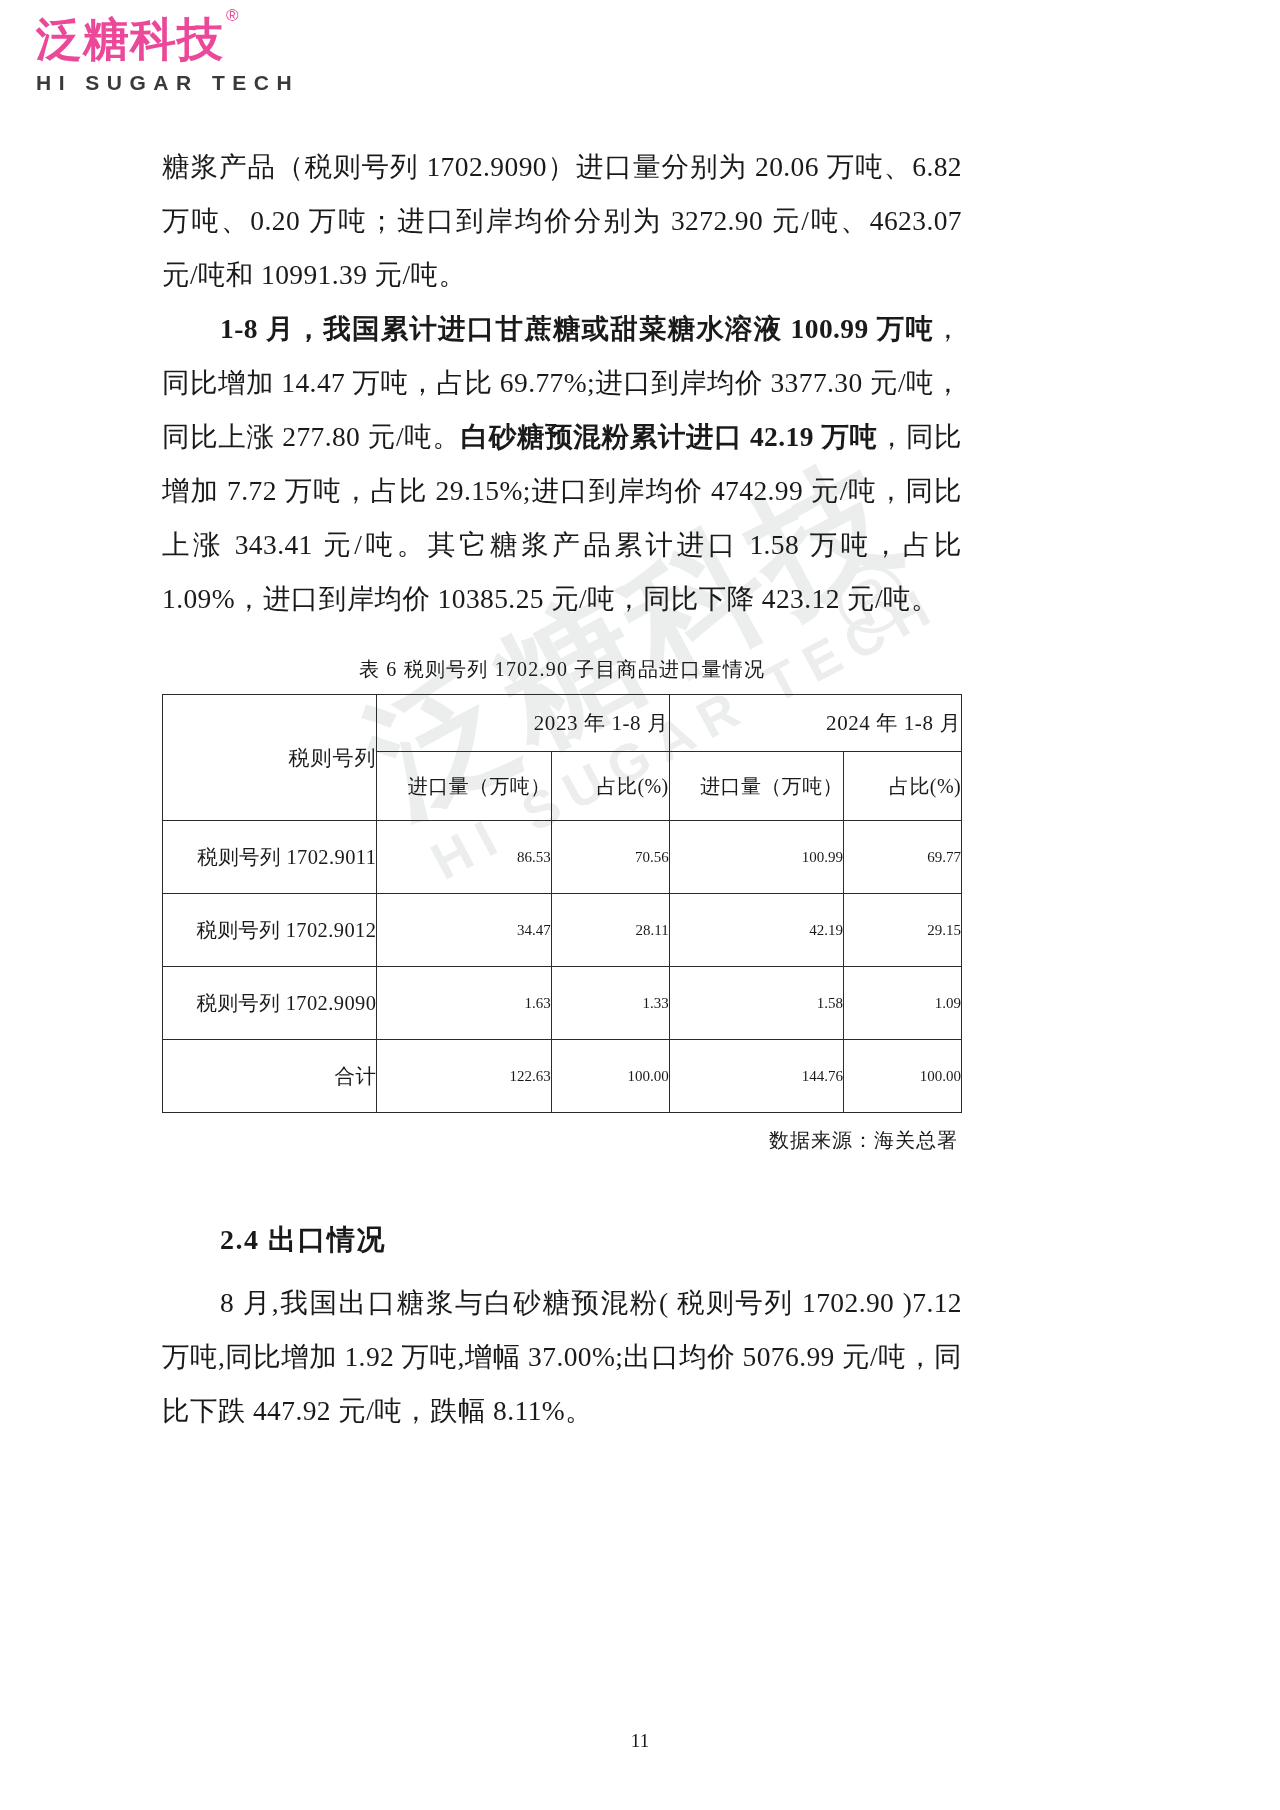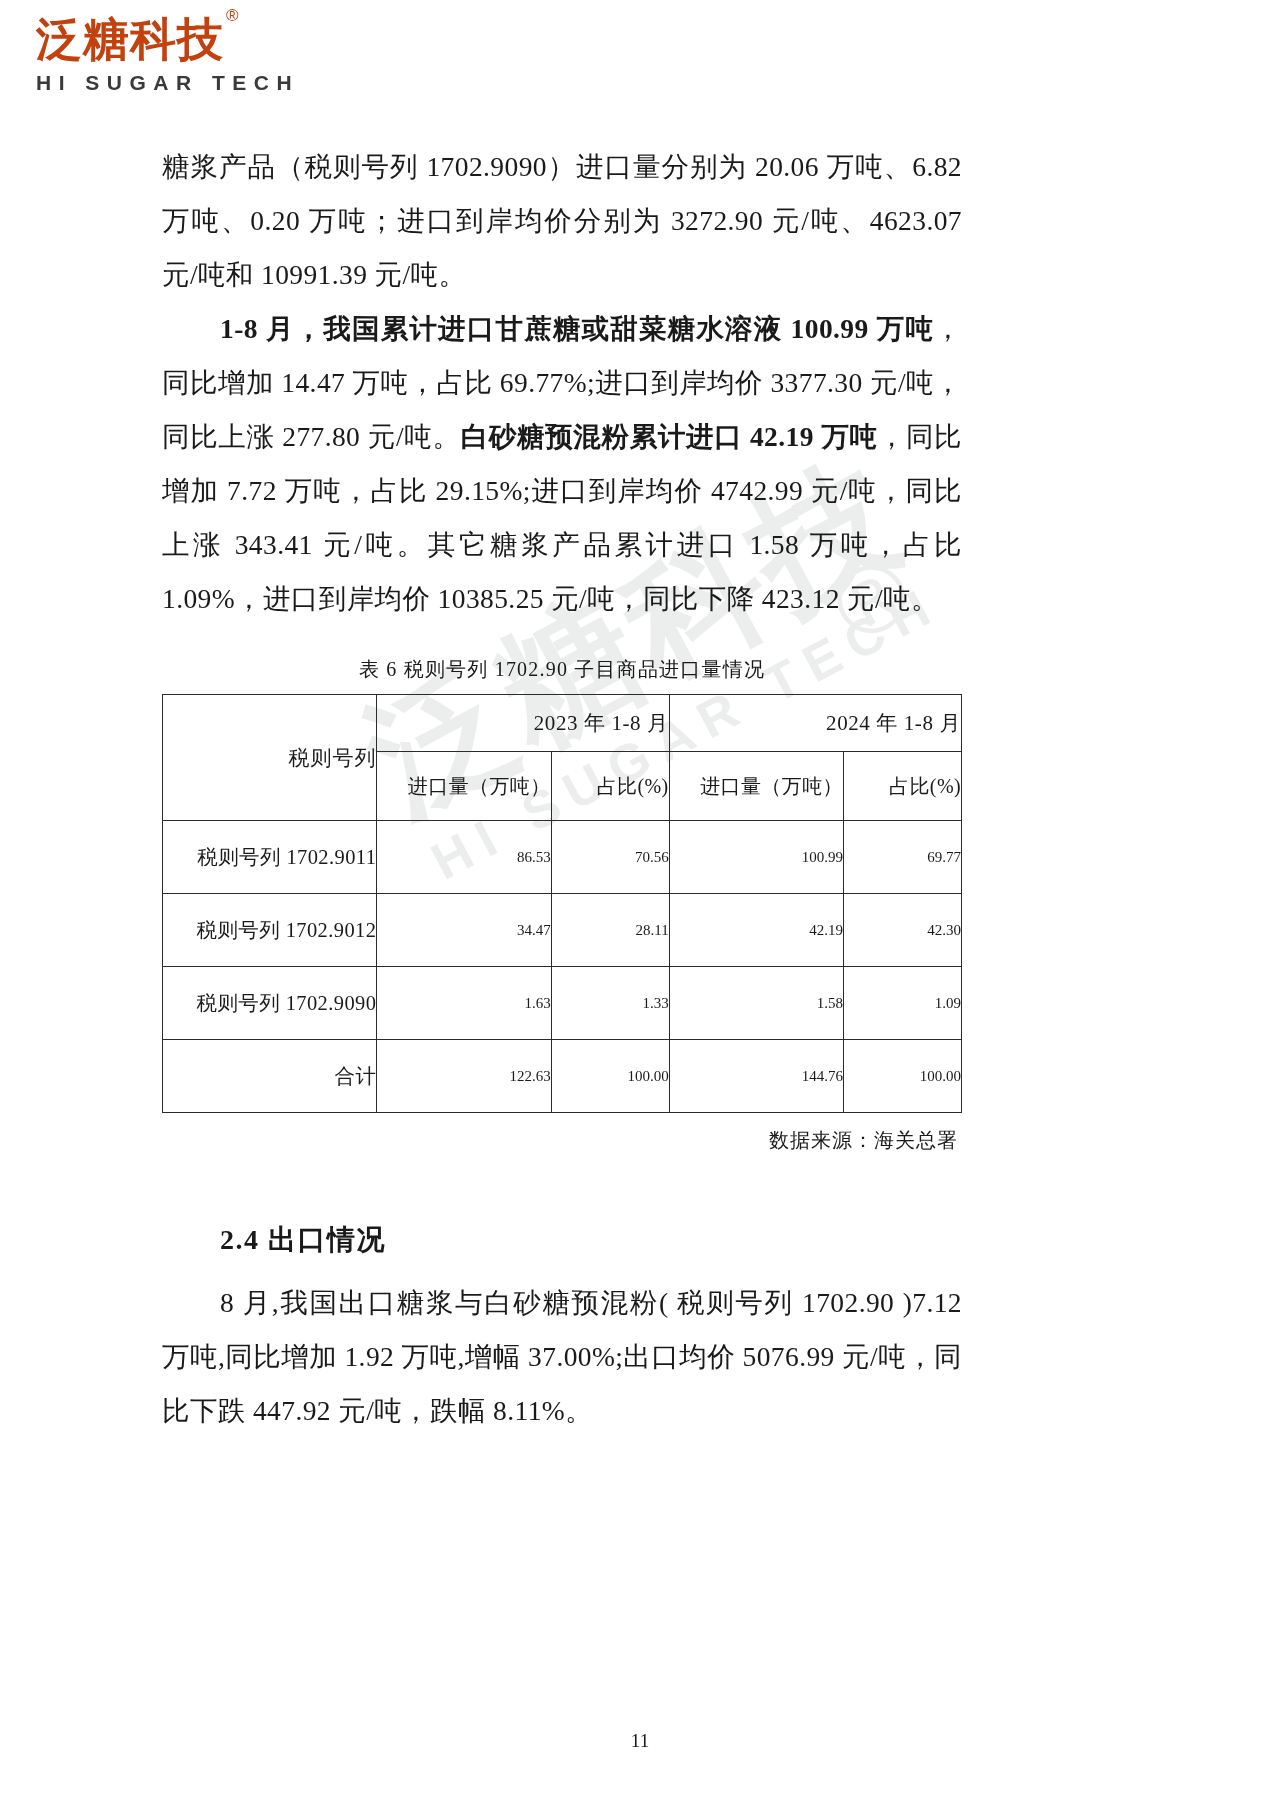--- a/index.html
+++ b/index.html
@@ -57,21 +57,21 @@
   .logo {
     position:absolute;
     left:36px; top:16px;
     z-index:3;
   }
   .logo-cn {
     font-family:"Liberation Sans","DejaVu Sans",sans-serif;
     font-weight:bold;
     font-size:46px;
     letter-spacing:1px;
-    color:#c2410c;
+    color:#ec4899;
     line-height:1;
     position:relative;
     display:inline-block;
   }
   .logo-reg {
     font-size:17px;
     vertical-align:super;
     position:relative;
     top:-18px;
     left:2px;
@@ -214,21 +214,21 @@
           <td class="cell-num">86.53</td>
           <td class="cell-num">70.56</td>
           <td class="cell-num">100.99</td>
           <td class="cell-num">69.77</td>
         </tr>
         <tr>
           <td class="cell-code">税则号列 1702.9012</td>
           <td class="cell-num">34.47</td>
           <td class="cell-num">28.11</td>
           <td class="cell-num">42.19</td>
-          <td class="cell-num">42.30</td>
+          <td class="cell-num">29.15</td>
         </tr>
         <tr>
           <td class="cell-code">税则号列 1702.9090</td>
           <td class="cell-num">1.63</td>
           <td class="cell-num">1.33</td>
           <td class="cell-num">1.58</td>
           <td class="cell-num">1.09</td>
         </tr>
         <tr>
           <td class="cell-code">合计</td>

